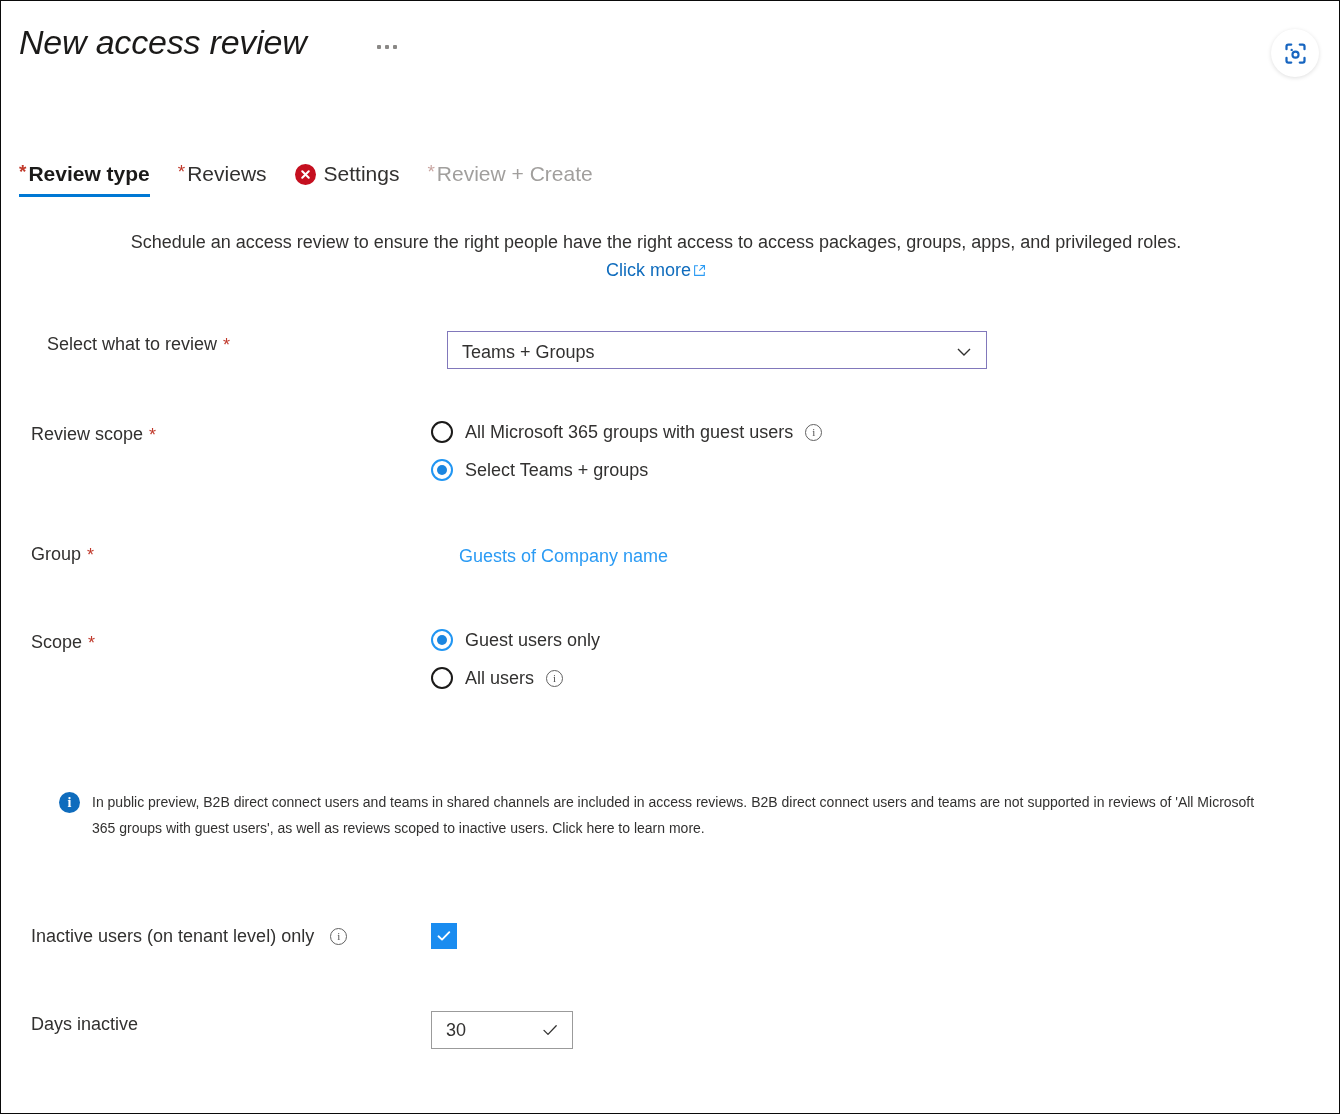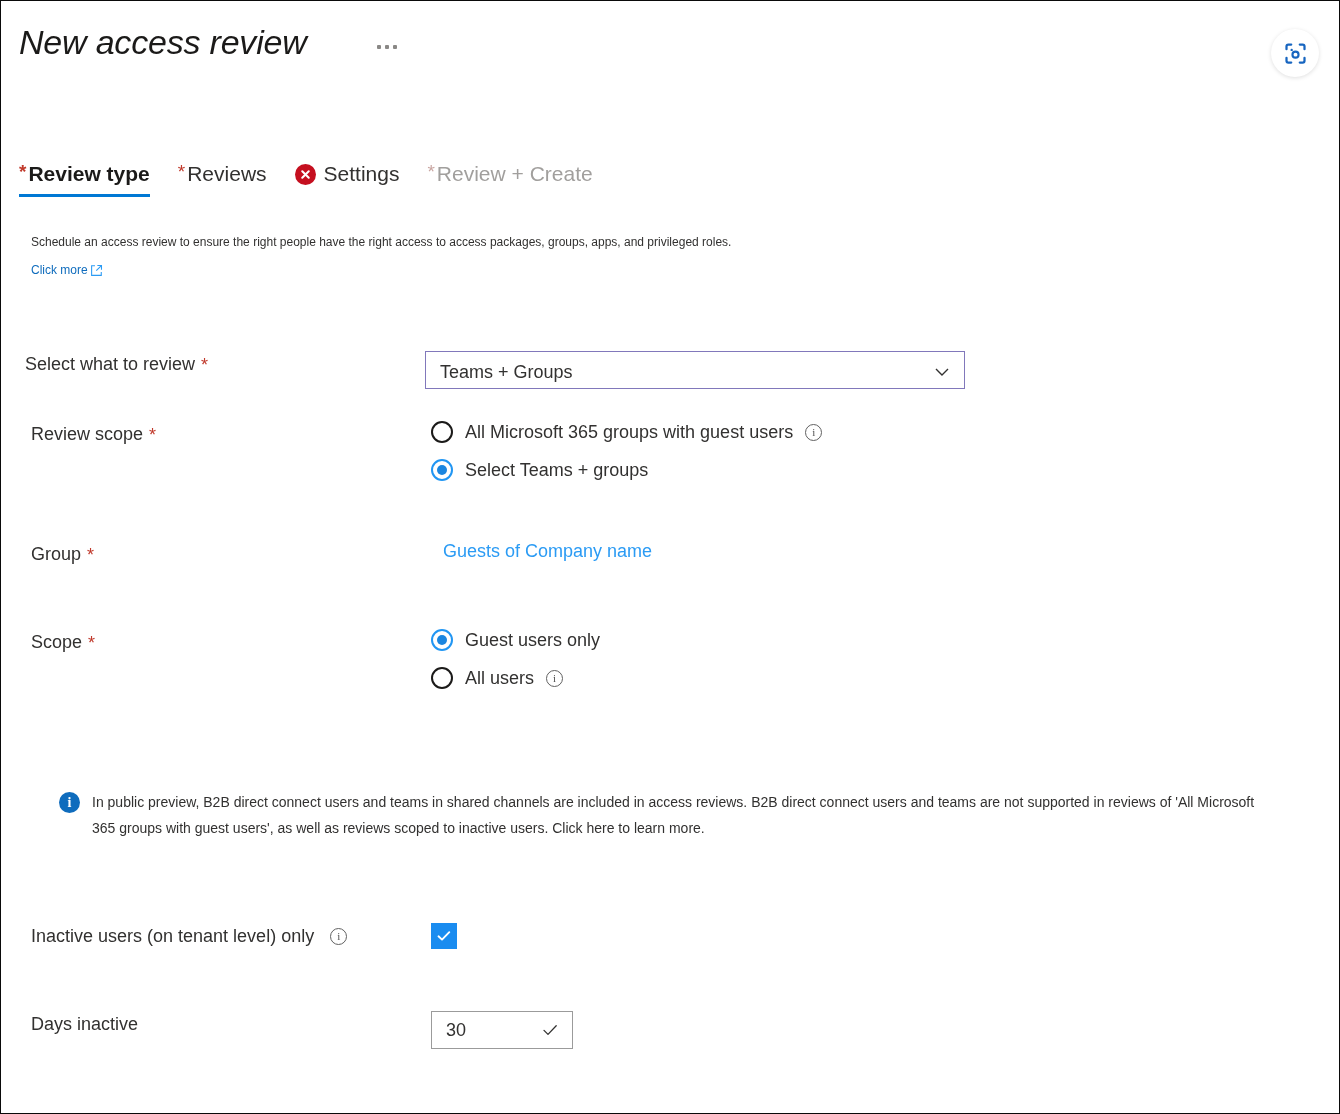--- a/index.html
+++ b/index.html
@@ -125,23 +125,24 @@
     margin-right: 8px;
     flex: none;
   }
 
   
   .intro {
     position: absolute;
     left: 30px;
     top: 227px;
     width: 1250px;
-    font-size: 12px;
+    font-size: 18px;
     line-height: 28px;
     color: #323130;
+    text-align: center;
   }
   .learn-more {
     color: #0f6cbd;
     text-decoration: none;
     cursor: pointer;
     display: inline-flex;
     align-items: center;
     gap: 2px;
   }
 
@@ -353,21 +354,21 @@
     <a class="learn-more">
       <span>Click more</span>
       <svg width="13" height="13" viewBox="0 0 12 12" fill="none">
         <path d="M4.6 1.6H1.5v8.9h8.9V7.4" stroke="#2b9bf4" stroke-width="1"></path>
         <path d="M6.8 1.4h3.8v3.8" stroke="#2b9bf4" stroke-width="1"></path>
         <path d="M10.5 1.5 L5.8 6.2" stroke="#2b9bf4" stroke-width="1"></path>
       </svg>
     </a>
   </div>
 
-  <div class="row" style="left:24px; top:330px;margin-top:20px;">
+  <div class="row" style="left:46px; top:330px;">
     <div class="label">
       <span>Select what to review</span>
       <span class="star">*</span>
     </div>
     <div class="dropdown">
       <span>Teams + Groups</span>
       <svg width="20" height="20" viewBox="0 0 20 20" fill="none">
         <path d="M4 7 L10 13 L16 7" stroke="#323130" stroke-width="1.4" fill="none"></path>
       </svg>
     </div>
@@ -384,26 +385,26 @@
         <span>All Microsoft 365 groups with guest users</span>
         <span class="info-icon">i</span>
       </label>
       <label class="radio-item">
         <span class="radio checked"></span>
         <span>Select Teams + groups</span>
       </label>
     </div>
   </div>
 
-  <div class="row" style="left:30px; top:540px;">
+  <div class="row" style="left:30px; top:540px;align-items:flex-end;">
     <div class="label">
       <span>Group</span>
       <span class="star">*</span>
     </div>
-    <a class="group-link" style="margin-left:12px;">Guests of Company name</a>
+    <a class="group-link" style="margin-left:28px;">Guests of Company name</a>
   </div>
 
   <div class="row" style="left:30px; top:628px;">
     <div class="label">
       <span>Scope</span>
       <span class="star">*</span>
     </div>
     <div class="radio-group">
       <label class="radio-item">
         <span class="radio checked"></span>

